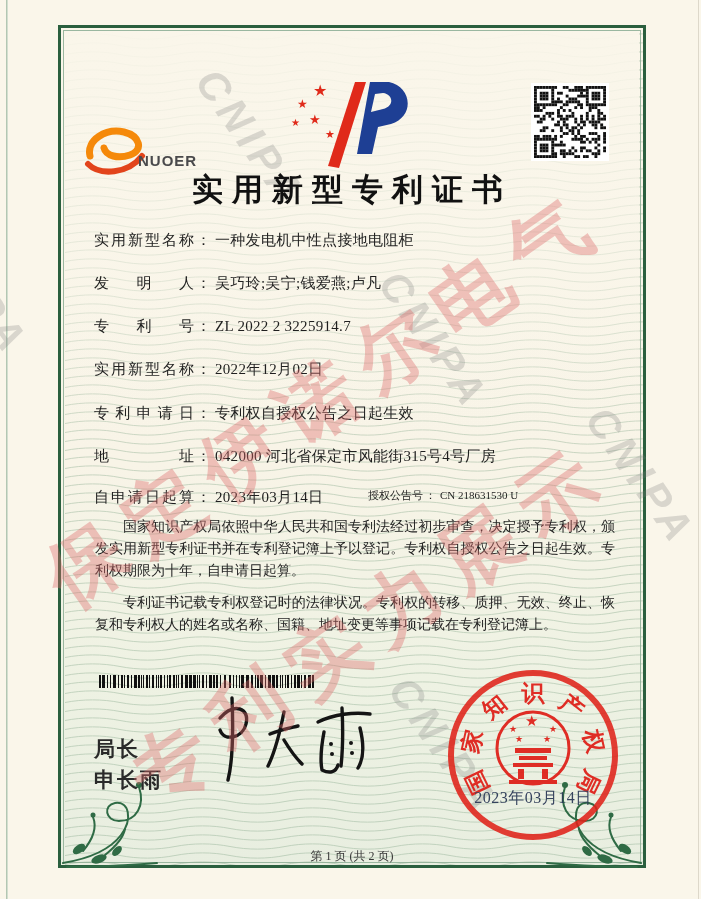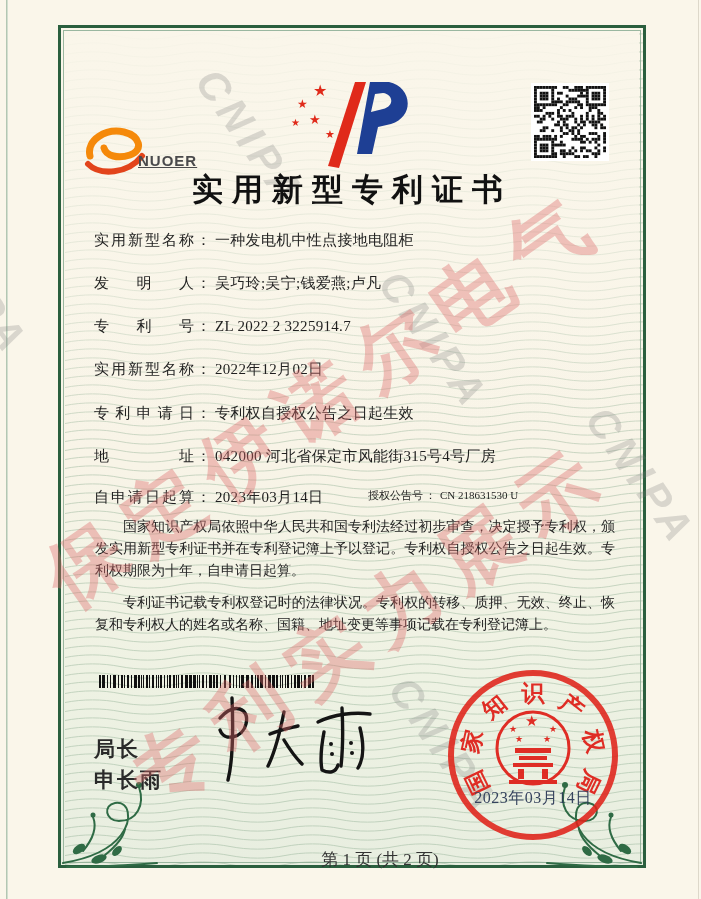--- a/index.html
+++ b/index.html
@@ -37,21 +37,21 @@
     z-index:50;pointer-events:none;white-space:nowrap;}
 
   .content{position:absolute;inset:0;z-index:10;}
 
   .cert-no{position:absolute;left:94px;top:72px;font-size:15.5px;letter-spacing:1.5px;}
 
   
   .nuoer{position:absolute;left:84px;top:126px;width:120px;height:54px;}
   .nuoer-text{position:absolute;left:54px;top:26px;
     font-family:"Liberation Sans","DejaVu Sans",sans-serif;
-    font-weight:bold;font-size:15px;letter-spacing:1px;color:#4a4a4c;text-decoration:underline;}
+    font-weight:bold;font-size:15px;letter-spacing:1px;color:#4a4a4c;}
 
   .cnipa-emblem{position:absolute;left:283px;top:80px;width:132px;height:94px;}
 
   .qr{position:absolute;left:531px;top:83px;width:78px;height:78px;background:#fff;padding:3px;box-sizing:border-box;}
 
   .title{position:absolute;left:58px;top:169px;width:588px;text-align:center;
     font-size:31px;font-weight:bold;letter-spacing:9px;color:#111;}
 
   .row{position:absolute;left:94px;font-size:15px;white-space:nowrap;}
   .row .label{display:inline-block;width:100px;text-align:justify;text-align-last:justify;}
@@ -75,21 +75,21 @@
   
   .seal{position:absolute;left:448px;top:670px;width:170px;height:170px;z-index:40;
     mix-blend-mode:multiply;opacity:.95;}
   .seal-ring{position:absolute;inset:0;border:6px solid rgba(223,33,24,.92);border-radius:50%;box-sizing:border-box;}
   .seal-char{position:absolute;left:50%;top:50%;font-size:23px;font-weight:bold;color:#df211a;
     transform-origin:center;}
   .seal-emblem{position:absolute;left:45px;top:32px;width:80px;height:92px;}
   .seal-date{position:absolute;left:0;top:118px;width:100%;text-align:center;
     font-size:16px;color:#2c3a57;font-weight:500;letter-spacing:.5px;}
 
-  .footer{position:absolute;left:58px;top:848px;width:588px;text-align:center;font-size:17px;color:#333;padding-left:28px;}
+  .footer{position:absolute;left:58px;top:848px;width:588px;text-align:center;font-size:12px;color:#333;}
 </style>
 </head>
 <body>
 
 <div class="page">
 
   <div class="page-edge-left"></div>
   <div class="page-edge-right"></div>
 
   <div class="frame">

